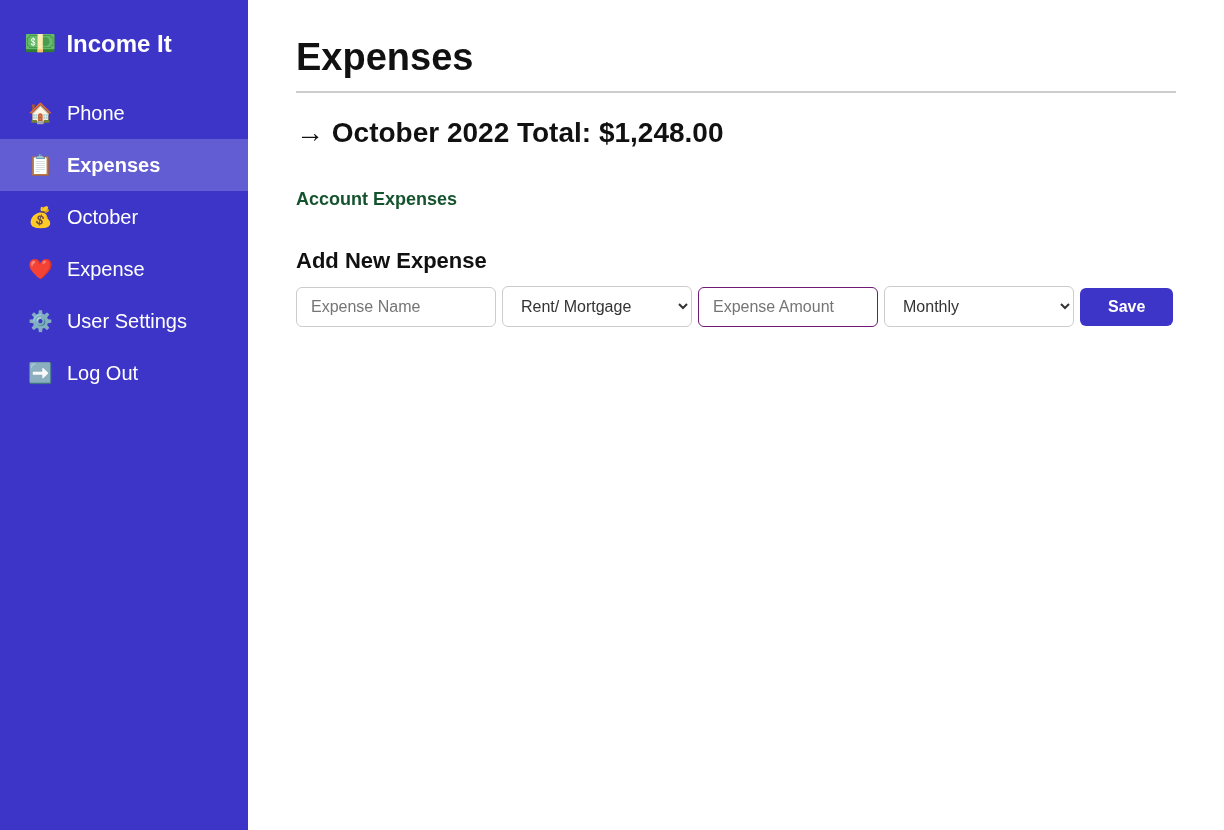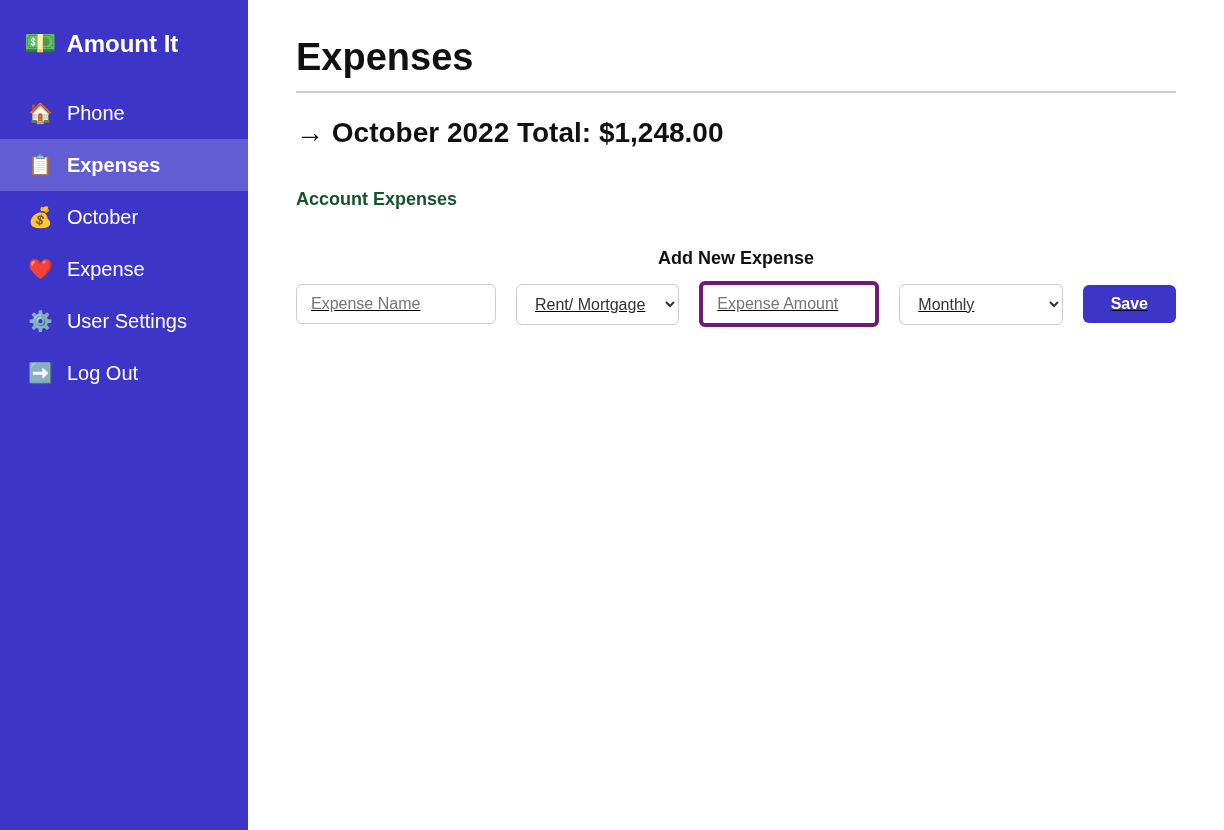--- a/index.html
+++ b/index.html
@@ -108,32 +108,30 @@
       color: white;
       font-size: 18px;
       cursor: pointer;
       display: inline-flex;
       align-items: center;
       justify-content: center;
     }
 
     
     #add-expense-label {
-      font-size: 18px;
+      font-size: 22px;
       font-weight: 600;
       color: #111;
       margin-bottom: 12px;
-      text-align: center;
     }
 
     #add-expense-form {
       display: flex;
-      gap: 20px;
-      align-items: center;
-      text-decoration: underline;
+      gap: 6px;
+      align-items: center;
     }
 
     #add-expense-form input[type="text"] {
       padding: 10px 14px;
       font-size: 16px;
       border: 1px solid #ccc;
       border-radius: 6px;
       width: 200px;
       color: #555;
       outline: none;
@@ -147,21 +145,21 @@
       width: 190px;
       color: #333;
       outline: none;
       background: white;
       appearance: auto;
     }
 
     #add-expense-form input[type="number"] {
       padding: 10px 14px;
       font-size: 16px;
-      border: 4px solid #701a75;
+      border: 1px solid #701a75;
       border-radius: 6px;
       width: 180px;
       color: #555;
       outline: none;
     }
 
     #save-button {
       padding: 10px 28px;
       background-color: #3d35c8;
       color: white;
@@ -173,21 +171,21 @@
       white-space: nowrap;
       text-align: right;
     }
   </style>
 </head>
 <body>
 
 <nav id="sidebar">
   <div id="sidebar-logo">
     <span class="logo-icon">💵</span>
-    <span>Amount It</span>
+    <span>Income It</span>
   </div>
 
   <a class="nav-item">
     <span class="nav-icon">🏠</span>
     <span>Phone</span>
   </a>
   <a class="nav-item active">
     <span class="nav-icon">📋</span>
     <span>Expenses</span>
   </a>

